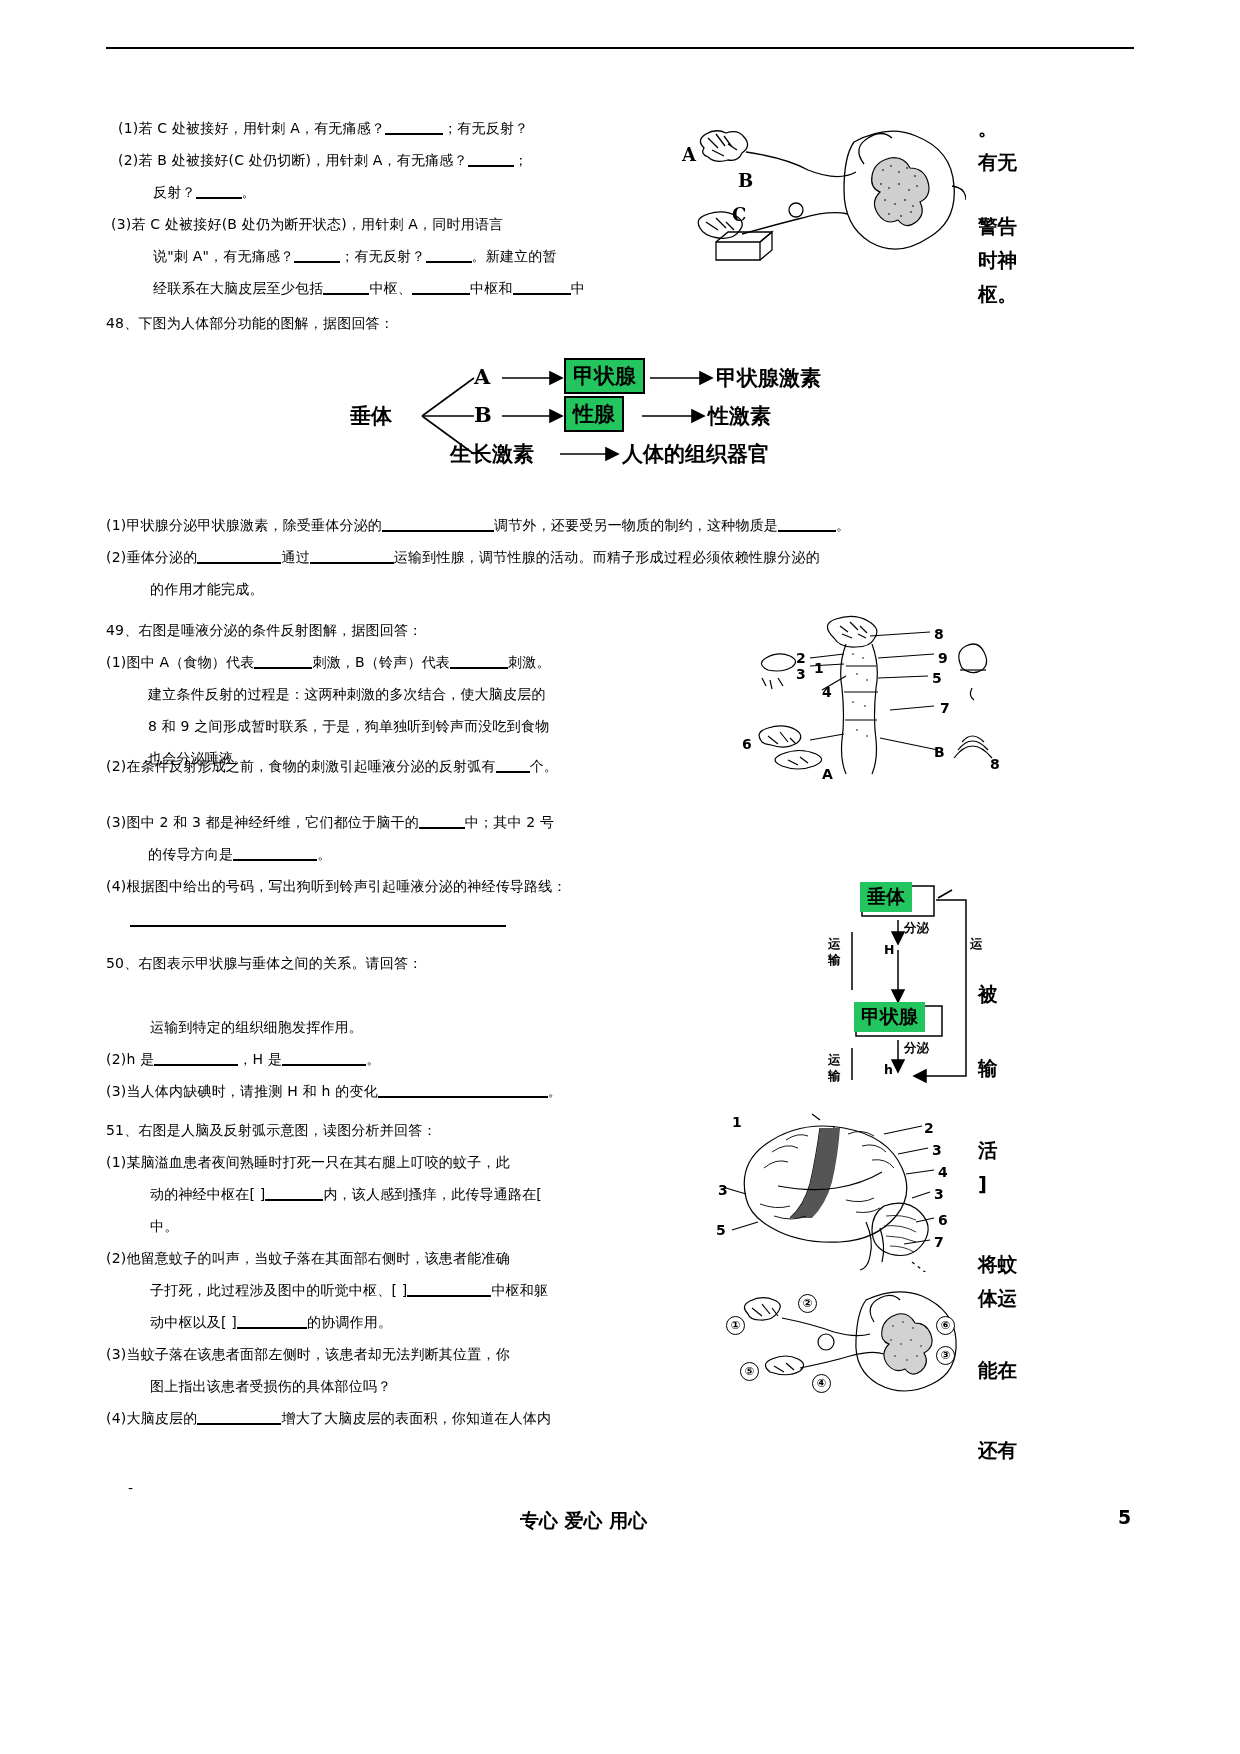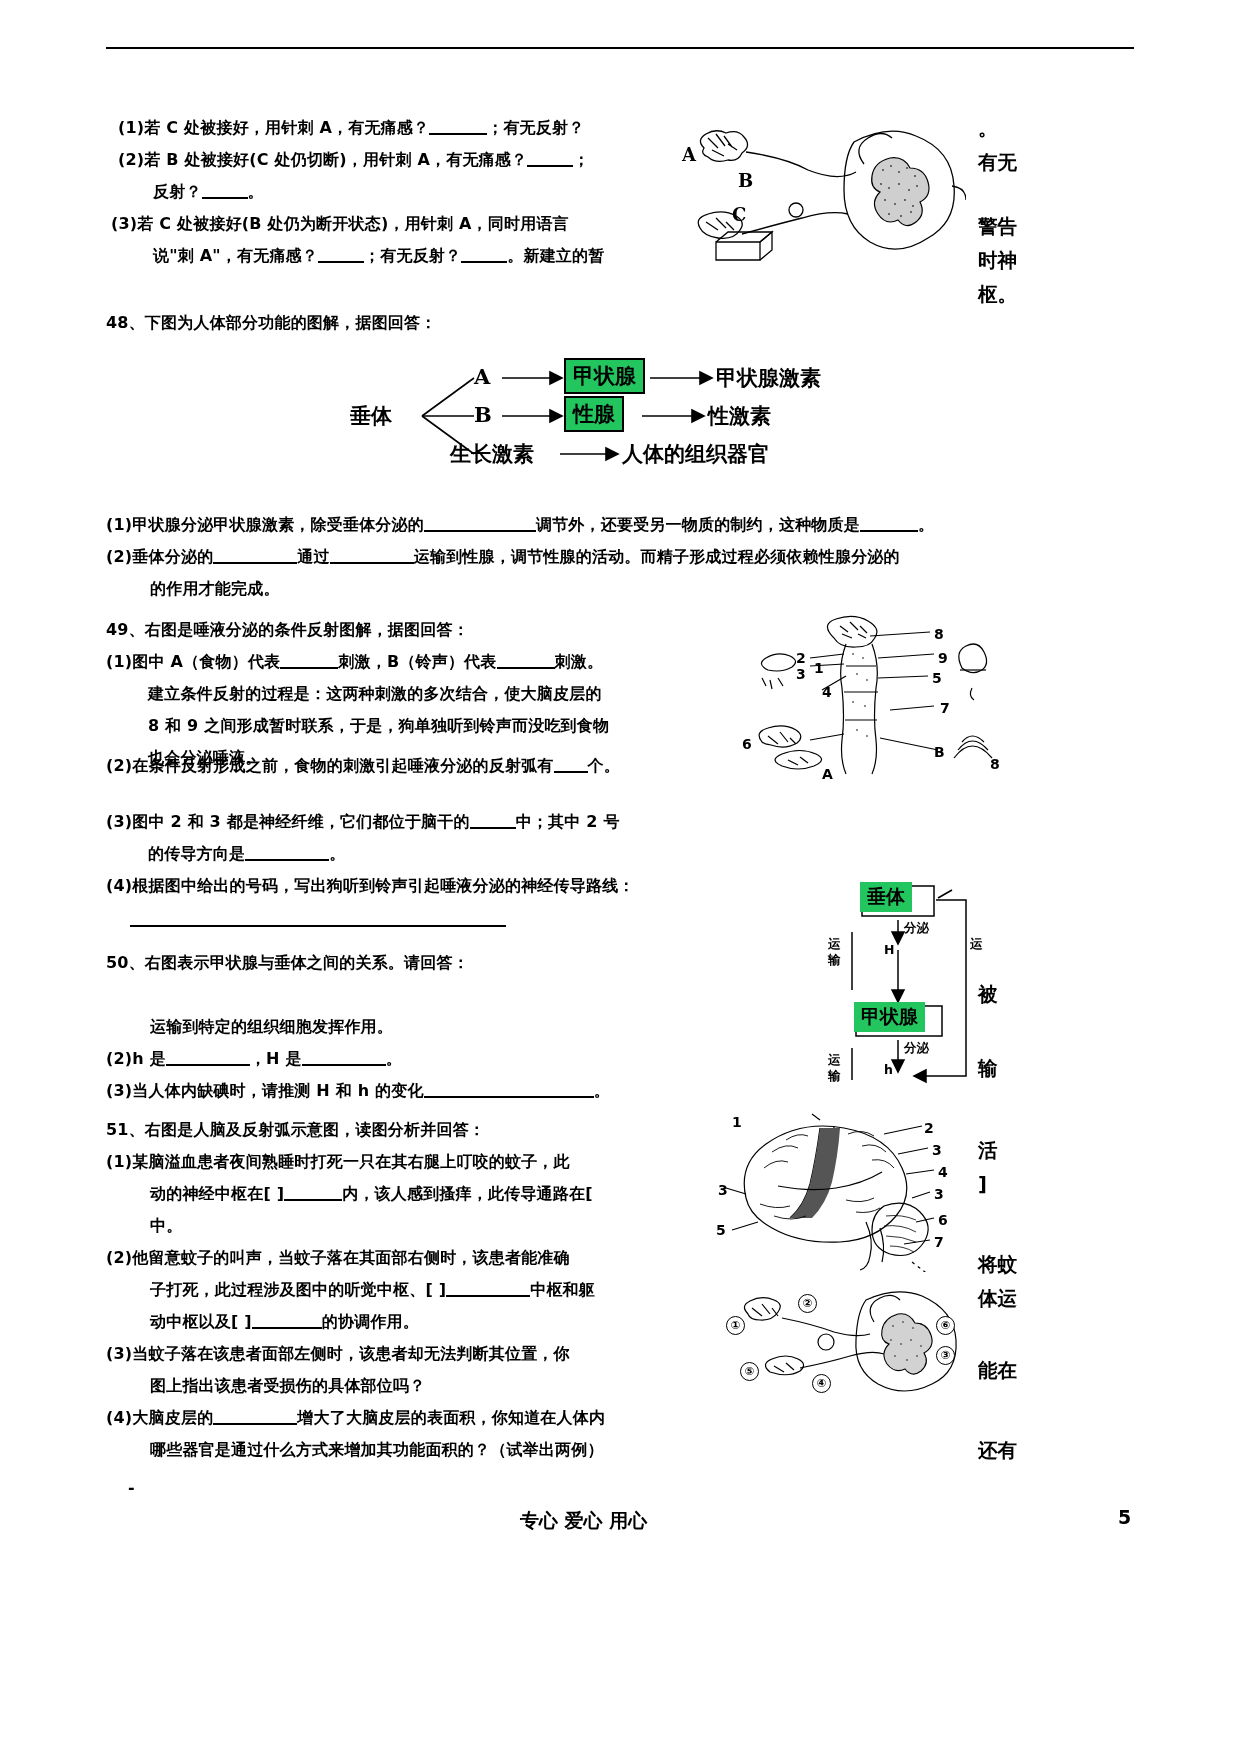--- a/index.html
+++ b/index.html
@@ -22,22 +22,22 @@
   .rule {
     position: absolute;
     left: 106px;
     top: 47px;
     width: 1028px;
     height: 0;
     border-top: 2.5px solid #000;
   }
   .txt {
     position: absolute;
-    font-weight: 700;
-    font-size: 16px;
+    font-weight: 400;
+    font-size: 14px;
     line-height: 20px;
     letter-spacing: 0.2px;
     white-space: nowrap;
   }
   .blank {
     display: inline-block;
     border-bottom: 2px solid #000;
     vertical-align: -2px;
   }
   .b3 { width: 34px; }
@@ -129,20 +129,23 @@
   </div>
 
   <div class="txt" style="left:111px; top:214px;">
     <span>(3)若 C 处被接好(B 处仍为断开状态)，用针刺 A，同时用语言</span>
   </div>
 
   <div class="txt" style="left:153px; top:246px;">
     <span>说"刺 A"，有无痛感？</span><span class="blank b4"></span><span>；有无反射？</span><span class="blank b4"></span><span>。新建立的暂</span>
   </div>
 
+  <div class="txt" style="left:153px; top:278px;">
+    <span>经联系在大脑皮层至少包括</span><span class="blank b4"></span><span>中枢、</span><span class="blank b5"></span><span>中枢和</span><span class="blank b5"></span><span>中</span>
+  </div>
 
   <div class="fig" style="left:676px; top:110px;">
     <svg width="290" height="170" viewBox="0 0 290 170">
       <g fill="none" stroke="#000" stroke-width="1.3">
 
         <path d="M28,38 q-8,-8 2,-14 q10,-6 20,-1 q12,-4 18,4 q8,9 -2,16 q-4,9 -14,7 q-12,4 -20,-3 q-8,-3 -4,-9z"></path>
         <path d="M32,28 l10,10 M40,24 l9,12 M48,26 l8,11 M36,40 l12,6 M52,34 l9,6"></path>
 
         <path d="M70,42 q40,6 62,18 q30,12 48,2"></path>
 
@@ -387,21 +390,20 @@
   <div class="txt" style="left:150px; top:1312px;">
     <span>动中枢以及[   ]</span><span class="blank b6"></span><span>的协调作用。</span>
   </div>
 
   <div class="txt" style="left:106px; top:1344px;">(3)当蚊子落在该患者面部左侧时，该患者却无法判断其位置，你</div>
   <div class="txt" style="left:150px; top:1376px;">图上指出该患者受损伤的具体部位吗？</div>
 
   <div class="txt" style="left:106px; top:1408px;">
     <span>(4)大脑皮层的</span><span class="blank b7"></span><span>增大了大脑皮层的表面积，你知道在人体内</span>
   </div>
-  <div class="txt" style="left:150px; top:1440px;">哪些器官是通过什么方式来增加其功能面积的？（试举出两例）</div>
 
   <div class="txt" style="left:128px; top:1478px;">-</div>
 
   <div class="fig" style="left:716px; top:1112px;">
     <svg width="250" height="160" viewBox="0 0 250 160">
       <g fill="none" stroke="#000" stroke-width="1.2">
 
         <path d="M30,86 q-8,-34 20,-54 q34,-24 78,-16 q44,8 58,40 q12,26 -6,48 q-20,24 -56,26 q-40,2 -68,-14 q-22,-12 -26,-30z"></path>
 
         <path d="M104,16 q-4,30 -10,56 q-6,22 -20,34"></path>

